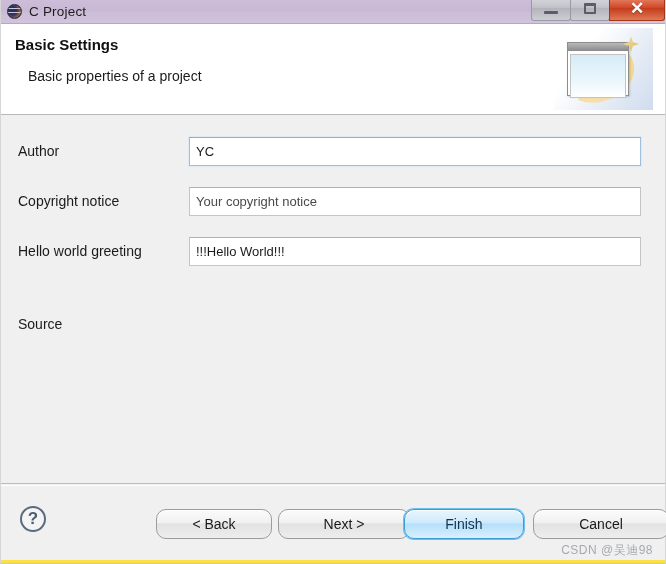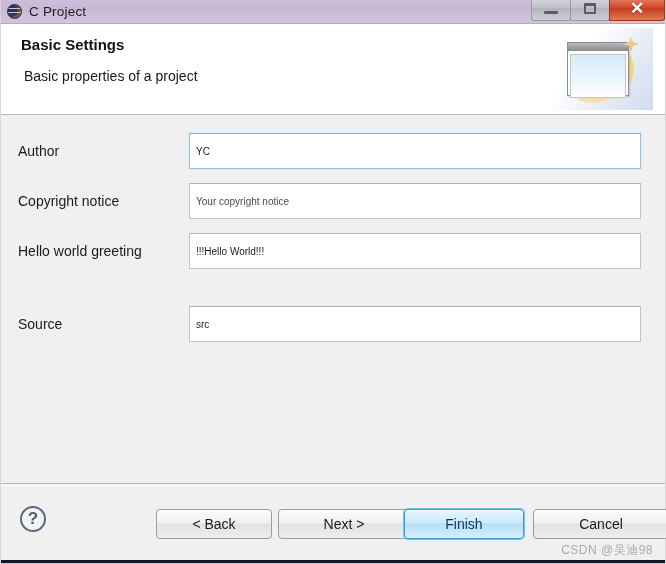--- a/index.html
+++ b/index.html
@@ -5,21 +5,21 @@
   * { box-sizing: border-box; }
   html, body {
     margin: 0; padding: 0;
     width: 666px; height: 564px;
     overflow: hidden;
     font-family: "Liberation Sans", sans-serif;
   }
   #window {
     position: relative;
     width: 666px; height: 564px;
-    background: #0f172a;
+    background: #fde047;
     border-left: 1px solid #d6d6d6;
     border-right: 1px solid #d6d6d6;
     border-bottom: 1px solid #c9c9c9;
   }
 
   
   #titlebar {
     position: relative;
     height: 24px;
     background: linear-gradient(180deg, #cdbdd9 0%, #c8b8d4 48%, #cbbcd7 52%, #d2c4dd 100%);
@@ -90,32 +90,33 @@
     color: #ffffff; font-size: 17px; font-weight: bold;
     line-height: 1; text-shadow: 0 1px 1px rgba(0,0,0,0.35);
   }
 
   
   #header {
     position: relative;
     height: 91px;
     background: #ffffff;
     border-bottom: 1px solid #b9b9b9;
-    padding: 12px 0 0 20px;
+    padding: 12px 0 0 14px;
   }
   #header-title {
     font-size: 15px;
     font-weight: bold;
     color: #111111;
     margin-bottom: 15px;
   }
   #header-desc {
     font-size: 14px;
     color: #1a1a1a;
     padding-left: 3px;
+    margin-left: 10px;
   }
   #header-banner {
     position: absolute;
     right: 12px; top: 4px;
     width: 100px; height: 82px;
   }
   #banner-gradient {
     position: absolute; inset: 0;
     background: linear-gradient(125deg, #ffffff 30%, #e3eaf4 70%, #cfdcef 100%);
   }
@@ -173,25 +174,25 @@
     position: absolute;
     left: 17px;
     font-size: 14px;
     color: #1a1a1a;
     white-space: nowrap;
   }
   .field-input {
     position: absolute;
     left: 188px;
     width: 452px;
-    height: 36px;
+    height: 29px;
     background: #ffffff;
     border: 1px solid #c4c4c4;
     border-top-color: #b2b2b2;
-    font-size: 10px;
+    font-size: 13px;
     color: #1a1a1a;
     padding: 0 6px;
     display: flex;
     align-items: center;
     font-family: "Liberation Sans", sans-serif;
   }
   .field-input.focused {
     border: 1px solid #9cc0dd;
     border-top-color: #86b0d4;
     box-shadow: 0 0 0 1px #dfeaf4;
@@ -222,21 +223,21 @@
     background: #f4f4f4;
   }
   .dlg-btn {
     position: absolute;
     top: 25px;
     height: 30px;
     font-size: 14px;
     color: #1a1a1a;
     background: linear-gradient(180deg, #fbfbfb 0%, #f1f1f1 45%, #e2e2e2 50%, #eeeeee 100%);
     border: 1px solid #9c9c9c;
-    border-radius: 4px;
+    border-radius: 10px;
     display: flex; align-items: center; justify-content: center;
     font-family: "Liberation Sans", sans-serif;
     box-shadow: inset 0 1px 0 #ffffff;
   }
   .dlg-btn.primary {
     background: linear-gradient(180deg, #e9f6fd 0%, #cfeafb 45%, #b4dffa 50%, #d8f0fe 100%);
     border: 1px solid #3c9cd9;
     box-shadow: 0 0 0 1px #6ec0ec, inset 0 1px 0 #ffffff;
     color: #10324d;
   }
@@ -306,21 +307,20 @@
       <div class="field-input">!!!Hello World!!!</div>
     </div>
 
     <div class="form-row" style="top:72px;">
       <div class="field-label">Copyright notice</div>
       <div class="field-input muted">Your copyright notice</div>
     </div>
 
     <div class="form-row" style="top:172px;margin-top:23px;">
       <div class="field-label">Source</div>
-      <div class="field-input">src</div>
     </div>
 
   </div>
 
   <div id="footer">
     <div id="footer-hairline"></div>
 
     <div id="help-icon">?</div>
 
     <div class="dlg-btn" id="btn-back">&lt; Back</div>

